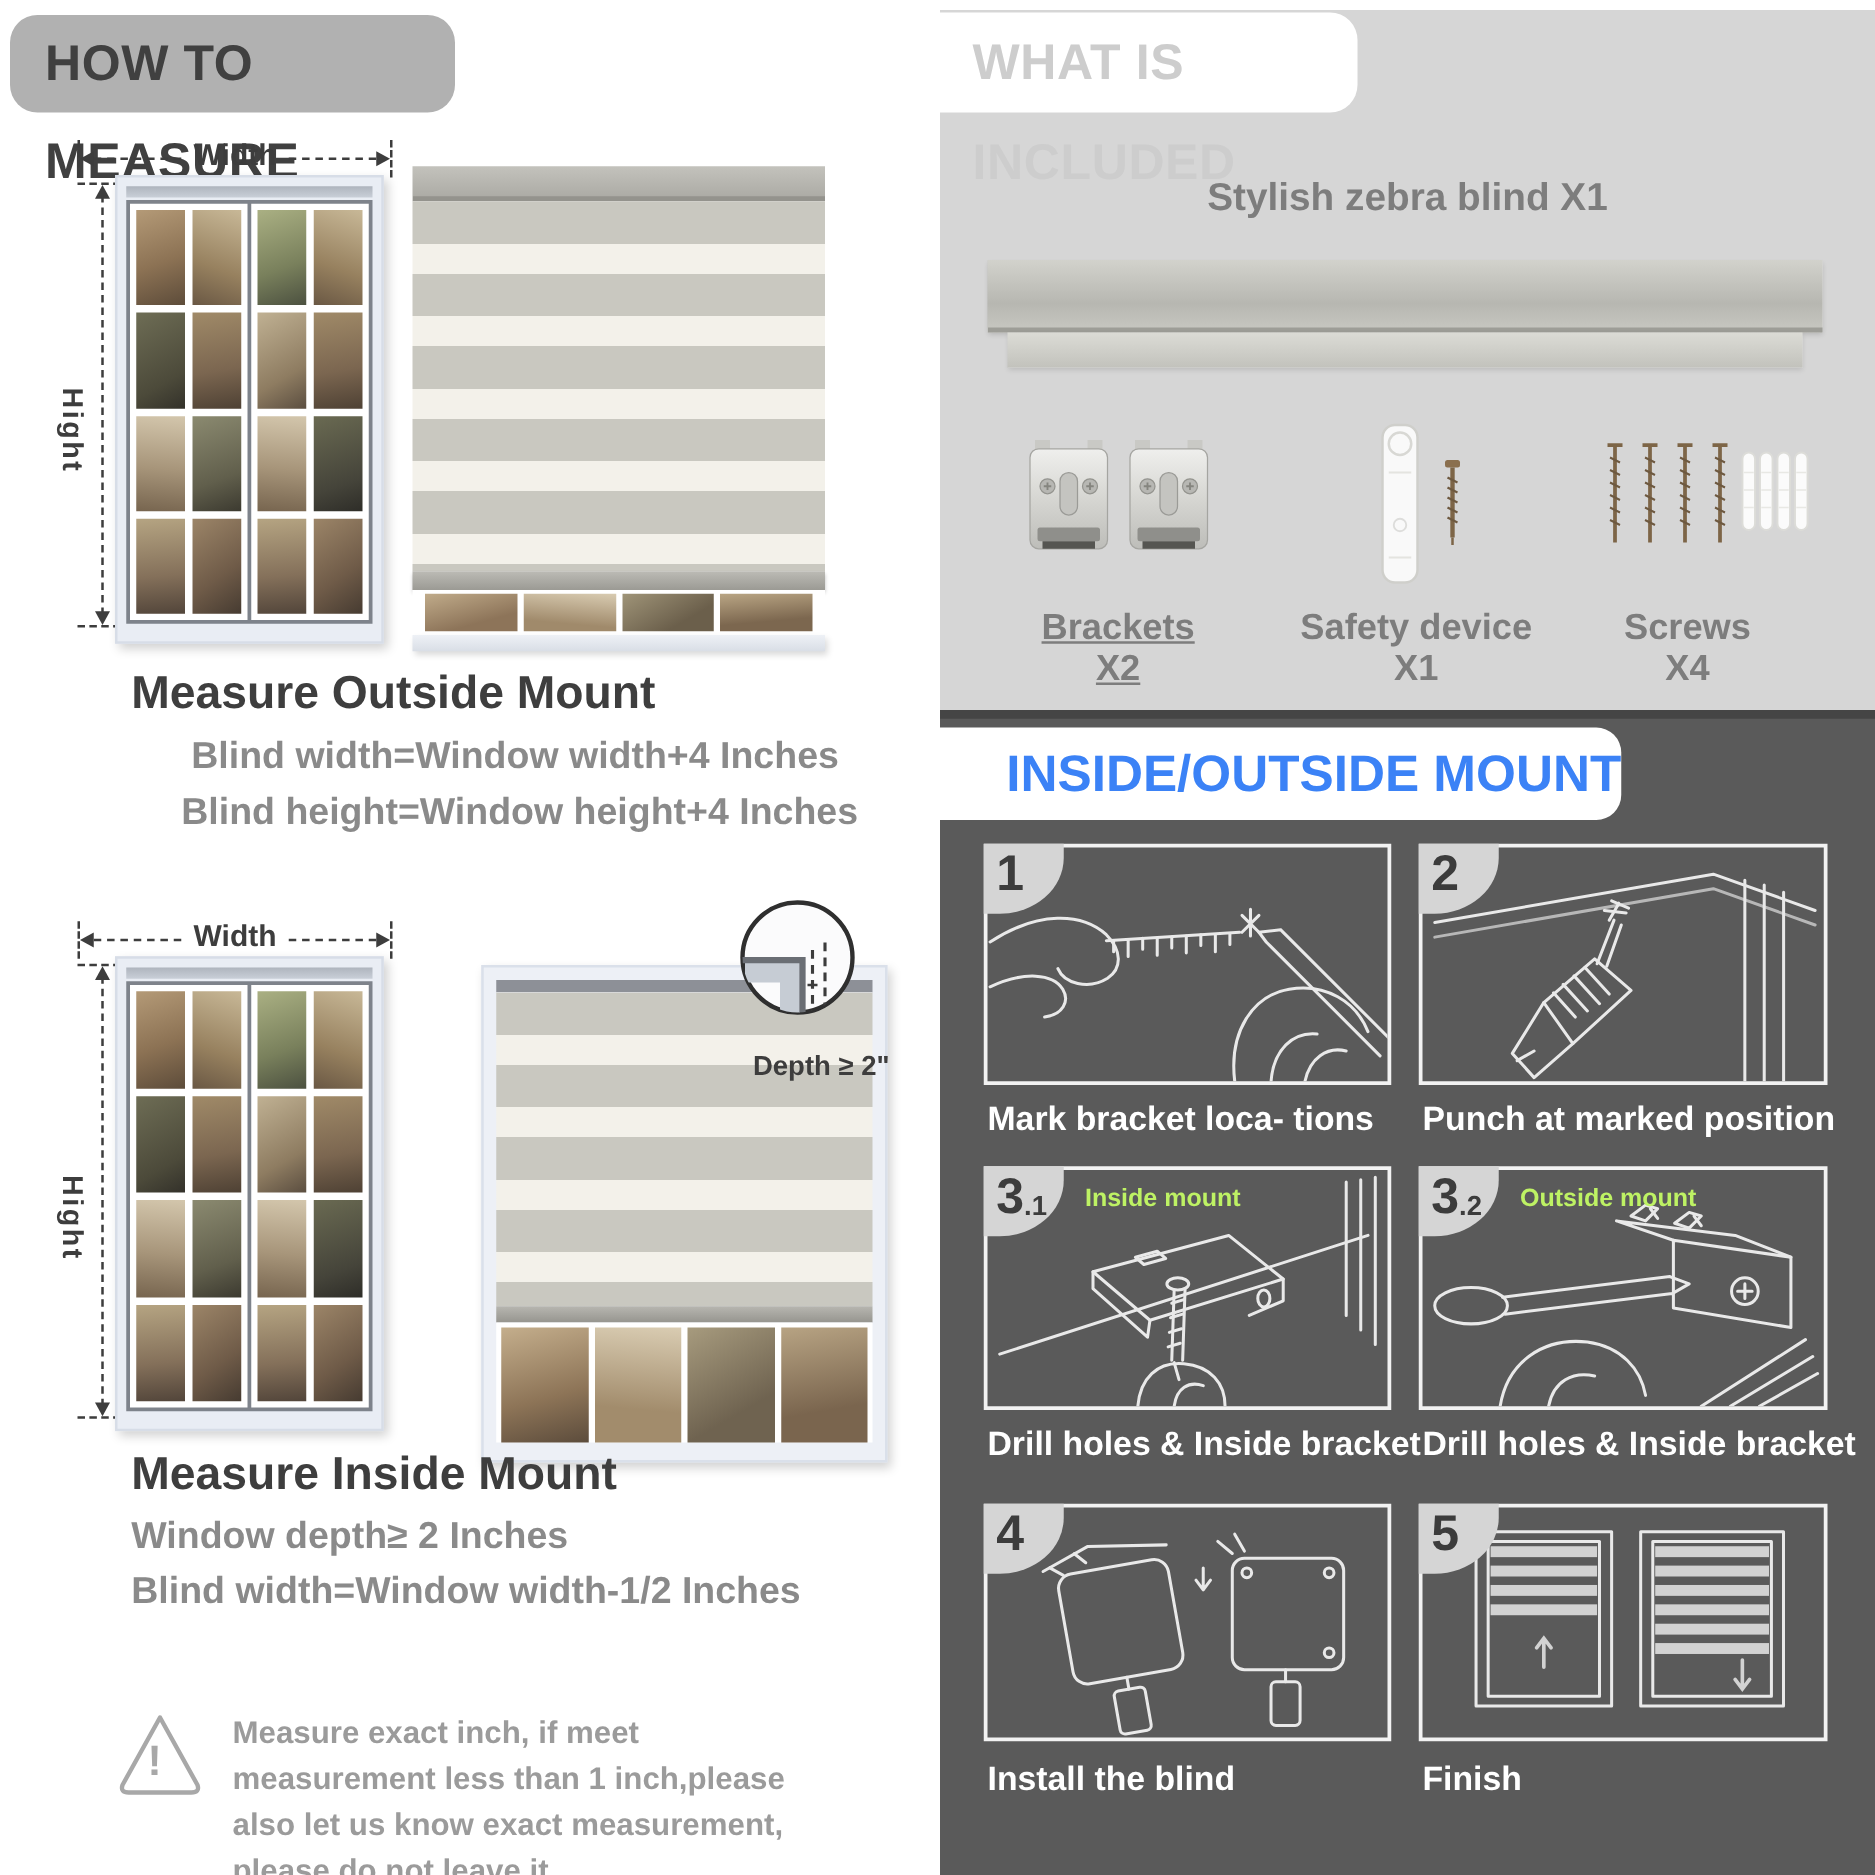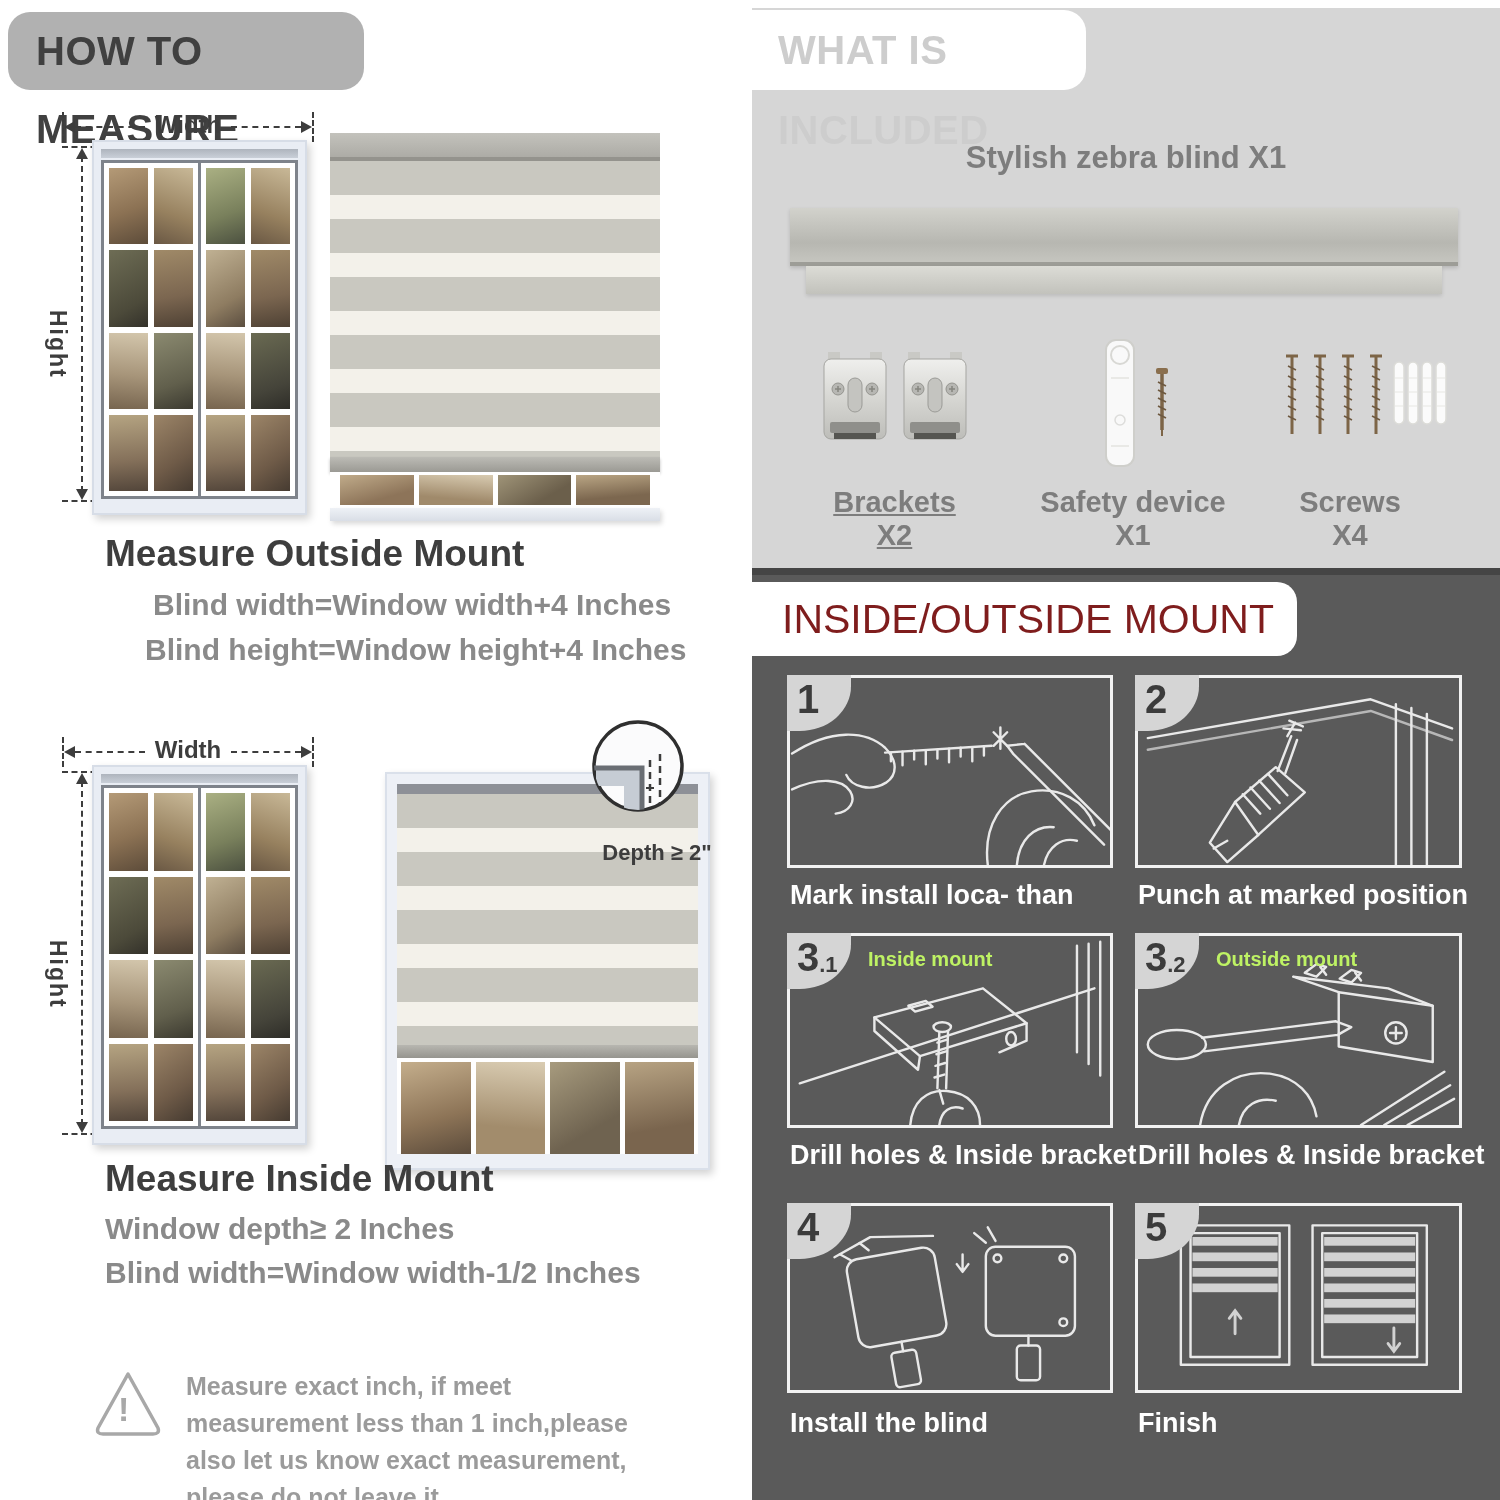--- a/index.html
+++ b/index.html
@@ -6,21 +6,21 @@
   html,body { background:#fff; }
   body { font-family:"Liberation Sans", sans-serif; }
   #canvas { position:relative; width:1500px; height:1500px; background:#ffffff; overflow:hidden; }
 
   
   .hdr-left { position:absolute; left:8px; top:12px; width:356px; height:78px; background:#b1b1b1;
     border-radius:22px; color:#404040; font-size:40px; font-weight:bold; line-height:78px; padding-left:28px; letter-spacing:.5px; }
   .hdr-included { position:absolute; left:752px; top:10px; width:334px; height:80px; background:#ffffff;
     border-radius:0 22px 22px 0; color:#cdcdcd; font-size:40px; font-weight:bold; line-height:80px; padding-left:26px; letter-spacing:.5px; }
   .hdr-mount { position:absolute; left:752px; top:582px; width:545px; height:74px; background:#ffffff;
-    border-radius:0 20px 20px 0; color:#7f1d1d; font-size:41px; font-weight:normal; line-height:74px; padding-left:30px; }
+    border-radius:0 20px 20px 0; color:#3b82f6; font-size:41px; font-weight:bold; line-height:74px; padding-left:30px;text-align:right; }
 
   
   .panel-light { position:absolute; left:752px; top:8px; width:748px; height:567px; background:#d6d6d6; }
   .panel-dark  { position:absolute; left:752px; top:568px; width:748px; height:932px; background:#5a5a5a; border-top:7px solid #454545; }
 
   
   .window { position:absolute; background:#e9edf4; padding:9px 9px 16px 9px;
     box-shadow:inset 0 0 0 2px #d7dde7, 3px 4px 8px rgba(0,0,0,.18); }
   .win-head { height:9px; background:linear-gradient(#aeb4bd,#c9cfd8); margin-bottom:2px; }
   .sashes { display:flex; gap:3px; background:#7e838b; padding:3px; height:calc(100% - 11px); }
@@ -363,21 +363,21 @@
         <path d="M202,193 C197,152 217,122 247,117 C277,112 302,127 312,152"></path>
         <path d="M232,193 C234,167 250,152 270,154"></path>
         <path d="M260,193 C264,174 278,164 294,168"></path>
       </g>
     </svg>
     <div class="badge">
         <span class="badge-num">1</span>
         <span class="badge-sub"></span>
       </div>
   </div>
-  <div class="caption" style="left:790px; top:880px;">Mark install loca- than</div>
+  <div class="caption" style="left:790px; top:880px;">Mark bracket loca- tions</div>
 
   <div class="step-panel" style="left:1135px; top:675px; width:327px; height:193px;">
     <svg class="art" viewBox="0 0 327 193">
       <g stroke="#e9e9e9" stroke-width="2.5" fill="none" stroke-linecap="round" stroke-linejoin="round">
         <path d="M8,62 L238,22 L322,52"></path>
         <path d="M8,74 L238,34 L322,64" opacity=".65"></path>
         <path d="M264,27 L264,193 M280,31 L280,193 M296,37 L296,193"></path>
         <path d="M152,60 l8,-14 M154,44 l14,6 M148,52 l18,2"></path>
         <path d="M142,96 l14,-36 M150,98 l12,-34"></path>
         <path d="M98,128 L140,92 L170,118 L122,162 Z"></path>

